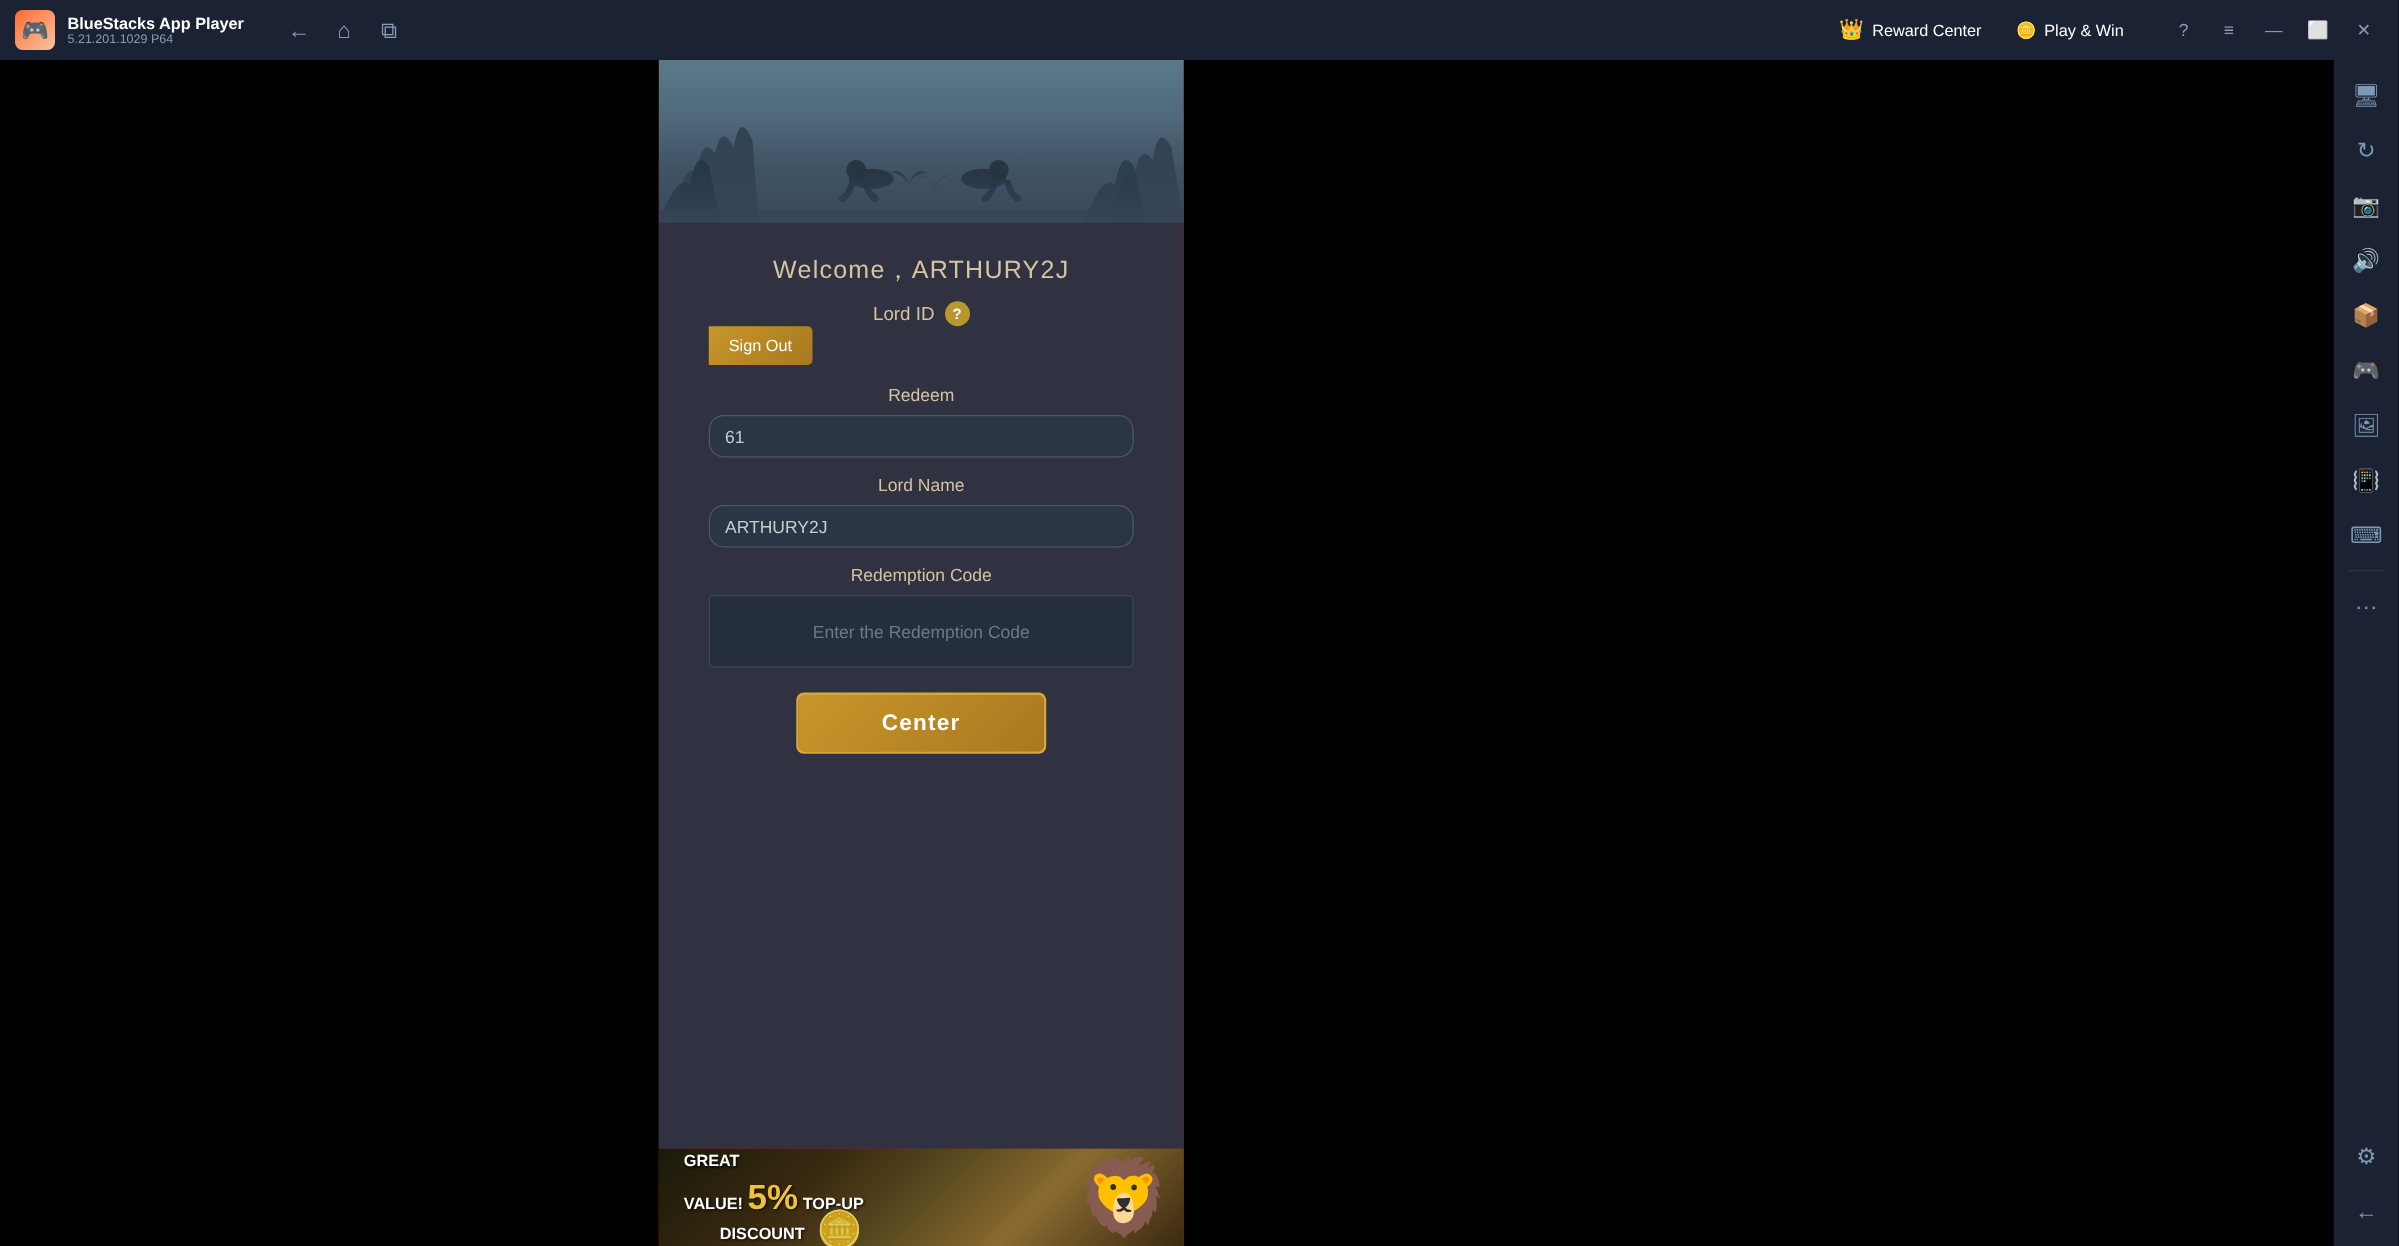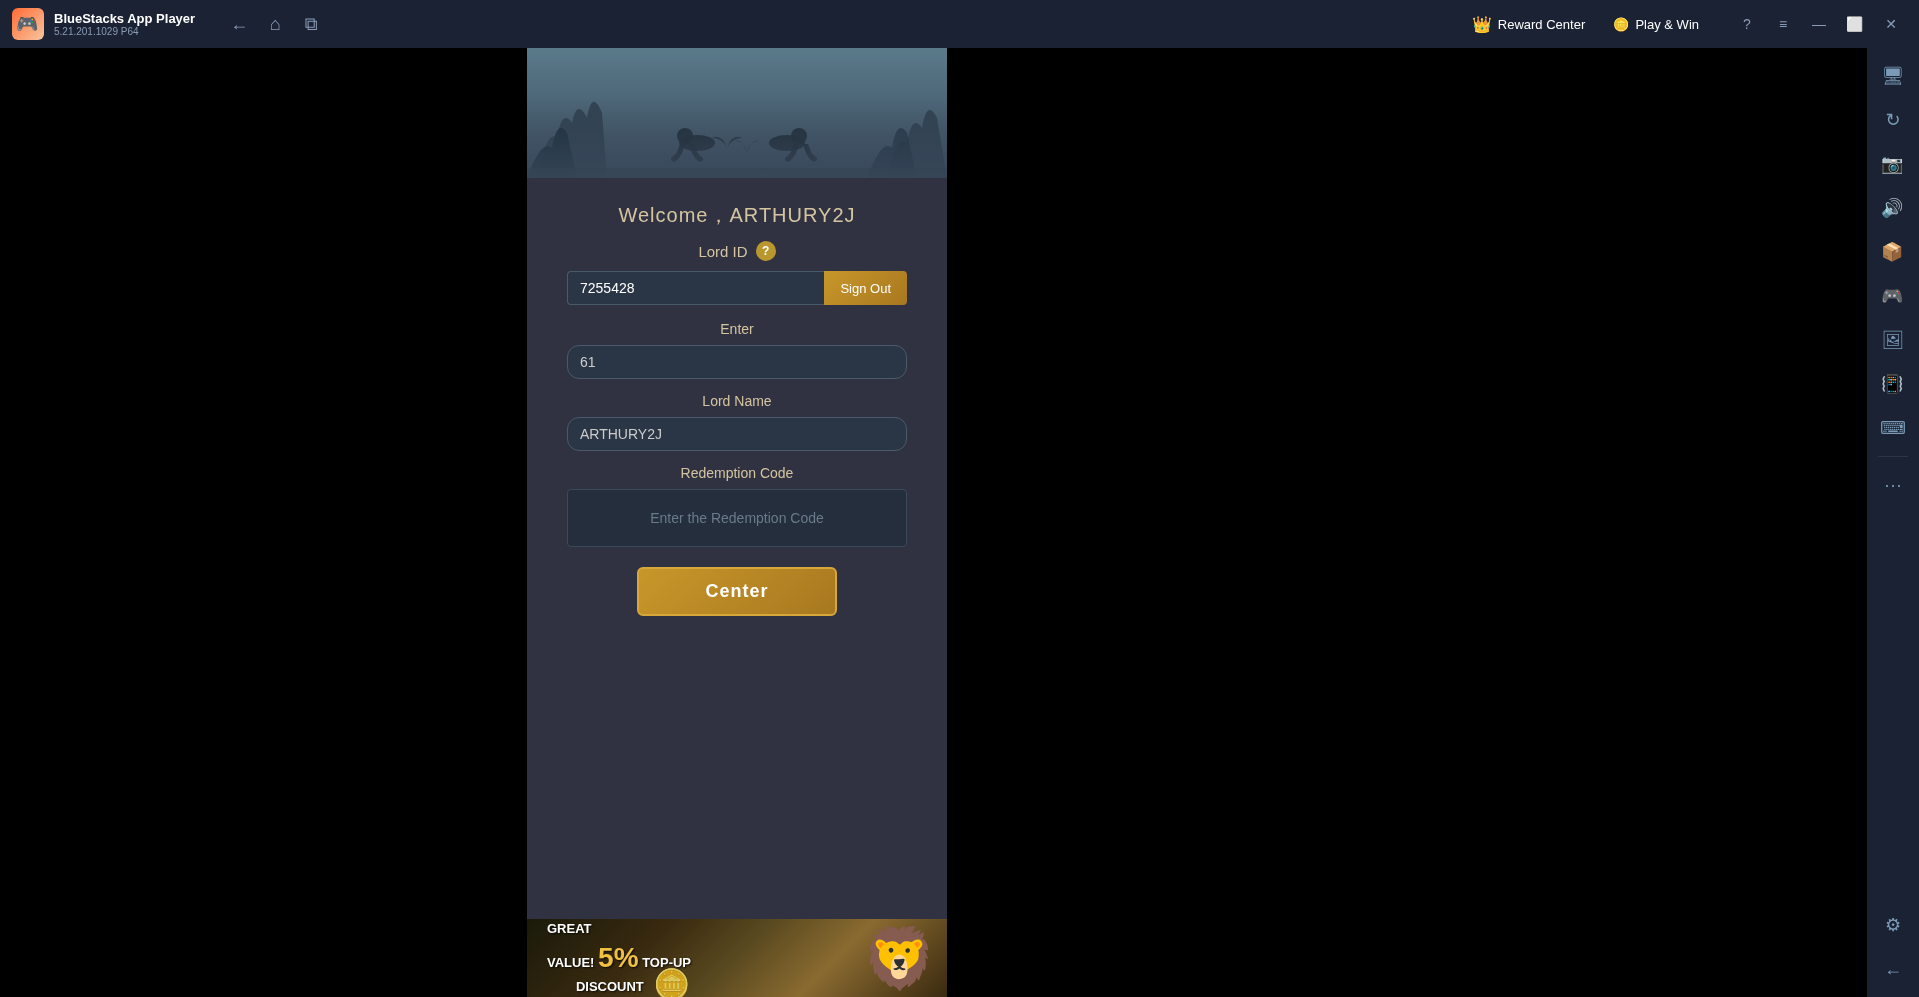--- a/index.html
+++ b/index.html
@@ -166,21 +166,20 @@
       font-weight: 300;
       margin-bottom: 12px;
       text-align: center;
       letter-spacing: 1px;
     }
 
     .lord-id-row {
       display: flex;
       align-items: center;
       gap: 8px;
-      margin-bottom: 10px;
     }
     .lord-id-label {
       color: #d4c5a0;
       font-size: 15px;
     }
     .help-icon {
       width: 20px;
       height: 20px;
       background: #b8972e;
       border-radius: 50%;
@@ -421,27 +420,26 @@
 
     <div class="form-card">
       <div class="welcome-text">Welcome，ARTHURY2J</div>
 
       <div class="lord-id-row">
         <span class="lord-id-label">Lord ID</span>
         <div class="help-icon">?</div>
       </div>
 
       <div class="lord-id-input-row">
-        <input class="lord-id-input" type="text" value="7255428" readonly="" style="">
         <button class="sign-out-btn">
           <span>Sign Out</span>
         </button>
       </div>
 
-      <div class="field-label">Enter</div>
+      <div class="field-label">Redeem</div>
       <input class="field-input" type="text" value="61" readonly="" style="">
 
       <div class="field-label">Lord Name</div>
       <input class="field-input" type="text" value="ARTHURY2J" readonly="" style="">
 
       <div class="field-label">Redemption Code</div>
       <input class="redemption-input" type="text" placeholder="Enter the Redemption Code" style="">
 
       <button class="redeem-btn">
         <span>Center</span>

